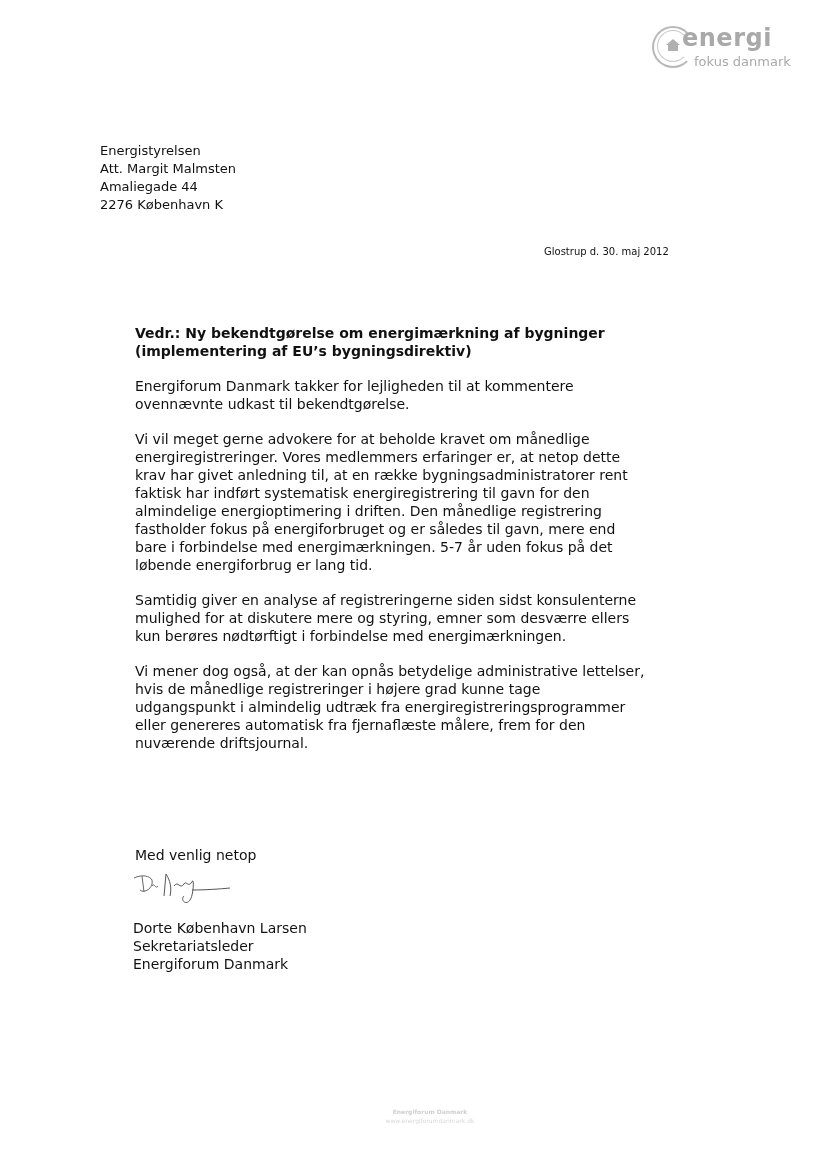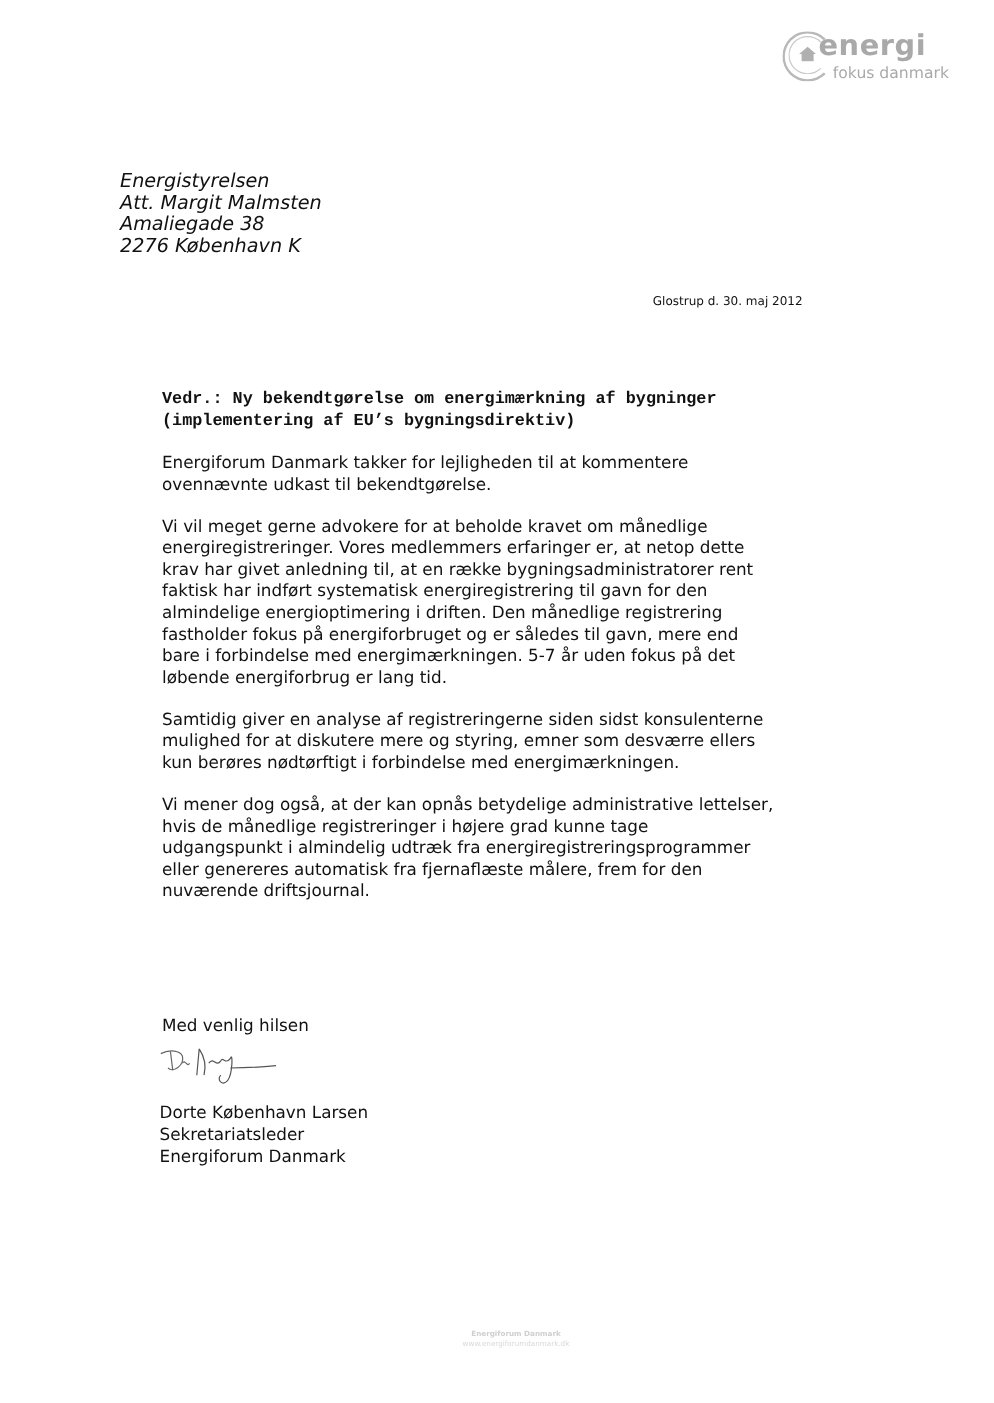--- a/index.html
+++ b/index.html
@@ -11,26 +11,26 @@
   .logo .ring2 { position: absolute; left: 7px; top: 6px; width: 30px; height: 30px;
                  border: 1.5px solid #c8c8c8; border-radius: 50%; border-right-color: transparent; }
   .logo .house { position: absolute; left: 16px; top: 15px; width: 0; height: 0;
                  border-left: 7px solid transparent; border-right: 7px solid transparent;
                  border-bottom: 6px solid #b0b0b0; }
   .logo .house-body { position: absolute; left: 18px; top: 21px; width: 10px; height: 6px; background: #b0b0b0; }
   .logo .word { position: absolute; left: 32px; top: 0px; font-size: 24px; font-weight: bold;
                 color: #a9a9a9; letter-spacing: 0.5px; }
   .logo .sub { position: absolute; left: 44px; top: 30px; font-size: 13px; color: #a9a9a9; white-space: nowrap; }
 
-  .addr { position: absolute; left: 100px; top: 142px; font-size: 16px; line-height: 18px; font-style: italic; }
+  .addr { position: absolute; left: 100px; top: 142px; font-size: 13px; line-height: 18px; }
   .date { position: absolute; left: 544px; top: 246px; font-size: 10px; }
 
   .body { position: absolute; left: 135px; top: 324px; width: 510px; font-size: 14px; line-height: 18px; }
   .body p { margin: 0 0 17px 0; }
-  .subject { font-weight: bold; margin-bottom: 17px; font-family: Liberation Mono, monospace; }
+  .subject { font-weight: bold; margin-bottom: 17px; }
 
   .closing { position: absolute; left: 135px; top: 847px; font-size: 14px; }
   .signature { position: absolute; left: 130px; top: 866px; width: 110px; height: 50px; }
   .signer { position: absolute; left: 133px; top: 919px; font-size: 14px; line-height: 18px; }
 
   .footer { position: absolute; left: 220px; top: 1107px; width: 420px; font-size: 6px;
             color: #d8d8d8; text-align: center; line-height: 9px; }
   .footer b { color: #cfcfcf; }
 </style>
 </head>
@@ -41,35 +41,35 @@
   <div class="ring2"></div>
   <div class="house"></div>
   <div class="house-body"></div>
   <div class="word">energi</div>
   <div class="sub">fokus danmark</div>
 </div>
 
 <div class="addr">
   <div>Energistyrelsen</div>
   <div>Att. Margit Malmsten</div>
-  <div>Amaliegade 38</div>
+  <div>Amaliegade 44</div>
   <div>2276 København K</div>
 </div>
 
 <div class="date">Glostrup d. 30. maj 2012</div>
 
 <div class="body">
   <p class="subject">Vedr.: Ny bekendtgørelse om energimærkning af bygninger (implementering af EU’s bygningsdirektiv)</p>
   <p>Energiforum Danmark takker for lejligheden til at kommentere ovennævnte udkast til bekendtgørelse.</p>
   <p>Vi vil meget gerne advokere for at beholde kravet om månedlige energiregistreringer. Vores medlemmers erfaringer er, at netop dette krav har givet anledning til, at en række bygningsadministratorer rent faktisk har indført systematisk energiregistrering til gavn for den almindelige energioptimering i driften. Den månedlige registrering fastholder fokus på energiforbruget og er således til gavn, mere end bare i forbindelse med energimærkningen. 5-7 år uden fokus på det løbende energiforbrug er lang tid.</p>
   <p>Samtidig giver en analyse af registreringerne siden sidst konsulenterne mulighed for at diskutere mere og styring, emner som desværre ellers kun berøres nødtørftigt i forbindelse med energimærkningen.</p>
   <p>Vi mener dog også, at der kan opnås betydelige administrative lettelser, hvis de månedlige registreringer i højere grad kunne tage udgangspunkt i almindelig udtræk fra energiregistreringsprogrammer eller genereres automatisk fra fjernaflæste målere, frem for den nuværende driftsjournal.</p>
 </div>
 
-<div class="closing">Med venlig hilsen</div>
+<div class="closing">Med venlig netop</div>
 
 <svg class="signature" viewBox="0 0 110 50">
   <path d="M4 12 C12 8 20 10 22 14 C24 22 14 28 10 24 M12 10 L14 26" fill="none" stroke="#666" stroke-width="1"></path>
   <path d="M22 20 C24 16 26 24 28 20" fill="none" stroke="#666" stroke-width="1"></path>
   <path d="M36 8 L34 30 M36 8 C40 14 42 22 40 30" fill="none" stroke="#555" stroke-width="1"></path>
   <path d="M44 20 C48 14 50 24 54 18 C56 14 58 22 62 16 C64 10 64 28 60 34 C56 40 50 34 54 30" fill="none" stroke="#555" stroke-width="1"></path>
   <path d="M62 24 C75 24 90 23 100 22" fill="none" stroke="#555" stroke-width="1"></path>
 </svg>
 
 <div class="signer">

